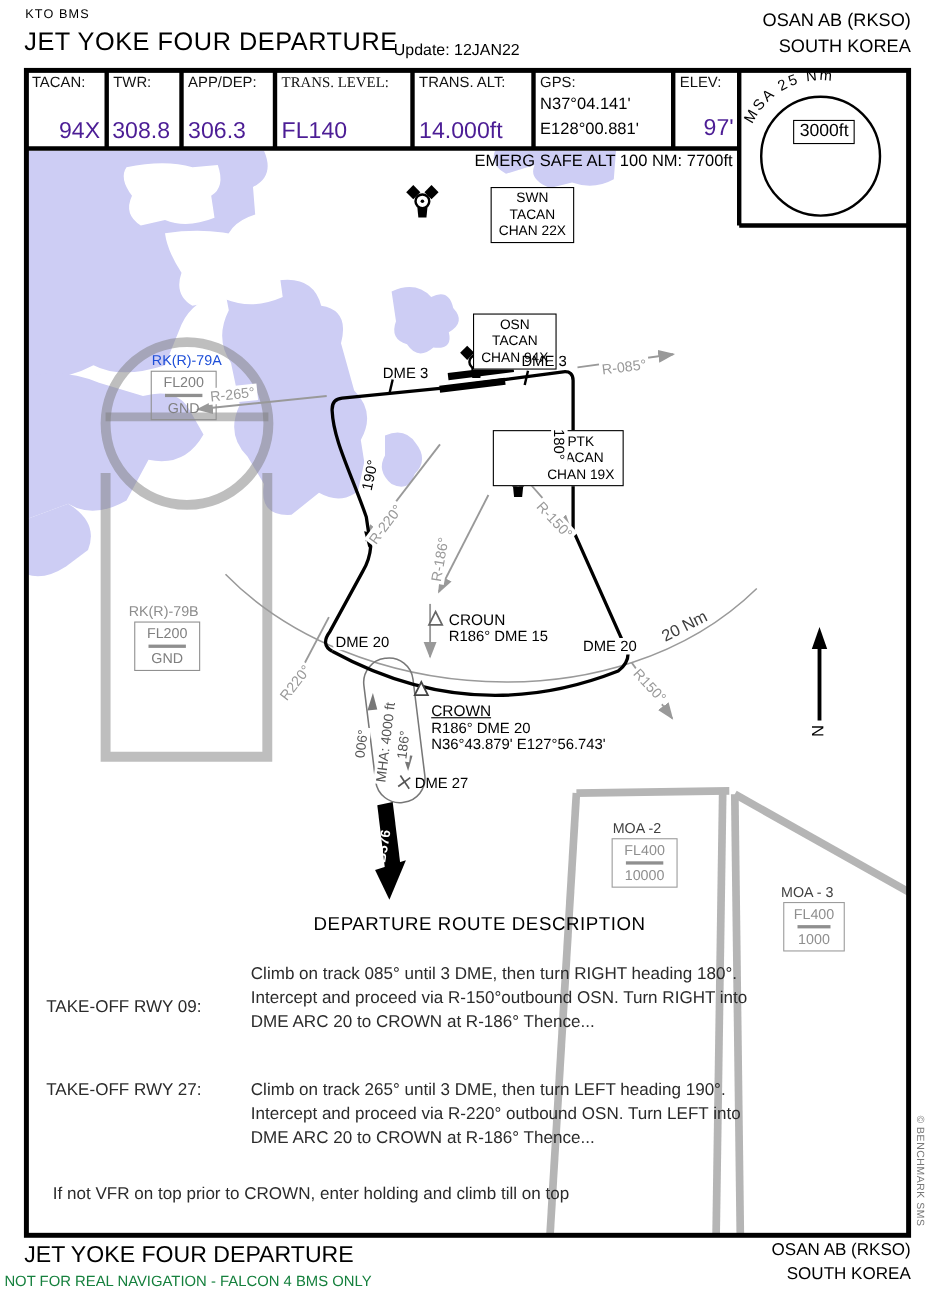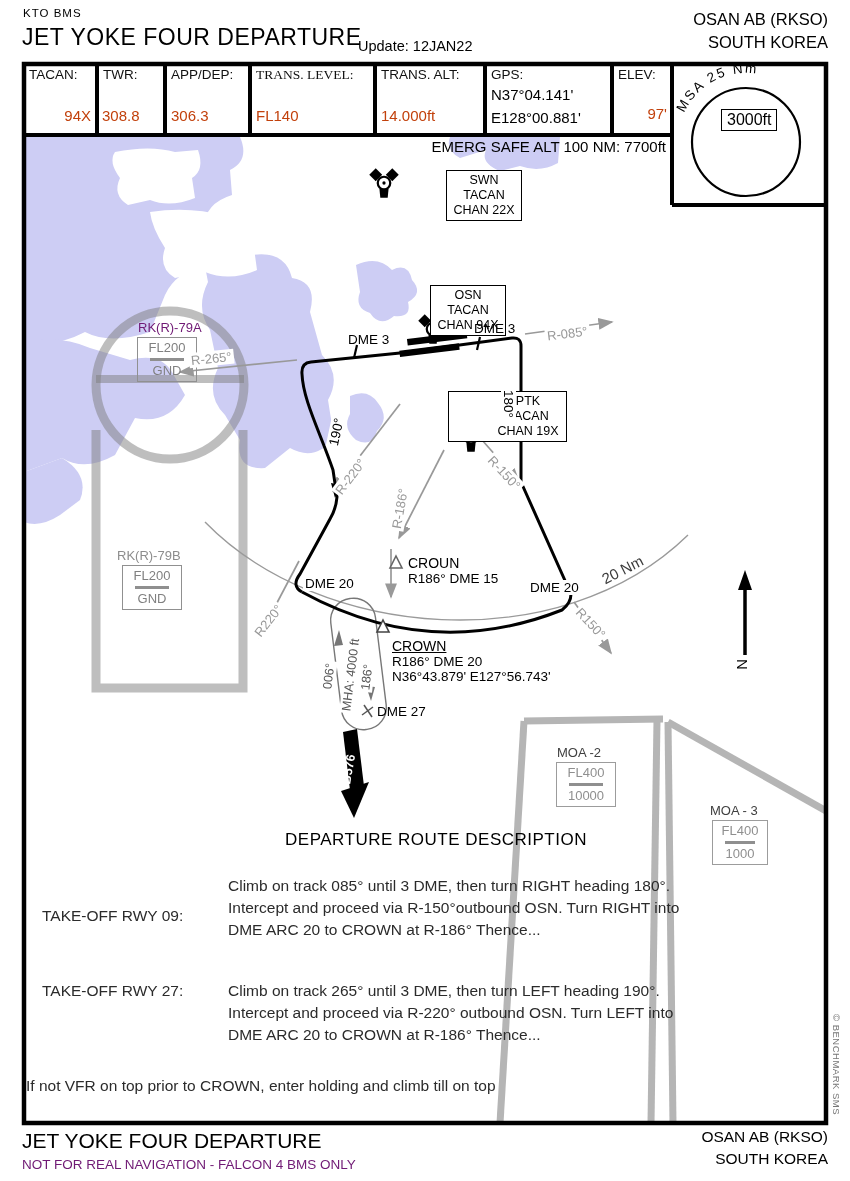--- a/index.html
+++ b/index.html
@@ -10,21 +10,21 @@
   .lbl{position:absolute;white-space:nowrap;font-size:13.5px;color:#000;}
   .gray{color:#999;}
   .bgw{background:#fff;padding:0 2px;}
   .navbox{position:absolute;border:1.5px solid #000;background:#fff;text-align:center;
           font-size:12.5px;line-height:15px;padding:2px 4px;margin-left:44px;}
   .altbox{position:absolute;border:1px solid #9c9c9c;text-align:center;
           font-size:13px;line-height:16px;color:#8f8f8f;padding:2px 6px;background:transparent;}
   .altbox .sep{height:2.5px;background:#8f8f8f;width:72%;margin:2px auto;}
   .areaname{position:absolute;font-size:13px;color:#404040;white-space:nowrap;}
   .cell-label{position:absolute;font-size:13.5px;color:#111;white-space:nowrap;}
-  .cell-value{position:absolute;font-size:15px;color:#c2410c;white-space:nowrap;}
+  .cell-value{position:absolute;font-size:21px;color:#4c1d95;white-space:nowrap;}
   .desc{position:absolute;font-size:15.5px;color:#2b2b2b;white-space:nowrap;}
   .wp{position:absolute;font-size:13.5px;color:#000000;white-space:nowrap;}
 </style>
 </head>
 <body>
 
 <div id="page">
 
   <svg width="850" height="1181" viewBox="0 0 850 1181">
     <defs>
@@ -184,21 +184,21 @@
   </div>
   <div class="navbox" style="left:386px;top:285px;width:66px;">
     <div>OSN TACAN</div>
       <div>CHAN 94X</div>
   </div>
   <div class="navbox" style="left:404px;top:391px;width:68px;padding-left:45px;">
     <div>PTK TACAN</div>
       <div>CHAN 19X</div>
   </div>
 
-  <div class="areaname" style="left:138px;top:320px;color:#701a75;">RK(R)-79A</div>
+  <div class="areaname" style="left:138px;top:320px;color:#1d4ed8;">RK(R)-79A</div>
   <div class="altbox" style="left:137px;top:337px;width:46px;border-color:#909090;color:#808080;">
     <div>FL200</div>
       <div class="sep"></div>
       <div>GND</div>
   </div>
   <div class="areaname" style="left:117px;top:548px;color:#8d8d8d;">RK(R)-79B</div>
   <div class="altbox" style="left:122px;top:565px;width:46px;border-color:#909090;color:#808080;">
     <div>FL200</div>
       <div class="sep"></div>
       <div>GND</div>
@@ -248,22 +248,22 @@
   <div class="desc" style="left:42px;top:907px;">TAKE-OFF RWY 09:</div>
   <div class="desc" style="left:228px;top:877px;">Climb on track 085° until 3 DME, then turn RIGHT heading 180°.</div>
   <div class="desc" style="left:228px;top:899px;">Intercept and proceed via R-150°outbound OSN. Turn RIGHT into</div>
   <div class="desc" style="left:228px;top:921px;">DME ARC 20 to CROWN at R-186° Thence...</div>
 
   <div class="desc" style="left:42px;top:982px;">TAKE-OFF RWY 27:</div>
   <div class="desc" style="left:228px;top:982px;">Climb on track 265° until 3 DME, then turn LEFT heading 190°.</div>
   <div class="desc" style="left:228px;top:1004px;">Intercept and proceed via R-220° outbound OSN. Turn LEFT into</div>
   <div class="desc" style="left:228px;top:1026px;">DME ARC 20 to CROWN at R-186° Thence...</div>
 
-  <div class="desc" style="left:26px;top:1077px;">If not VFR on top prior to CROWN, enter holding and climb till on top</div>
+  <div class="desc" style="left:48px;top:1077px;">If not VFR on top prior to CROWN, enter holding and climb till on top</div>
 
   <div class="abs" style="left:842px;top:1014px;font-size:9.5px;color:#777;letter-spacing:0.5px;transform:rotate(90deg);transform-origin:left top;">© BENCHMARK SMS</div>
 
   <div class="abs" style="left:22px;top:1129px;font-size:21px;">JET YOKE FOUR DEPARTURE</div>
-  <div class="abs" style="left:22px;top:1157px;font-size:13.5px;color:#701a75;">NOT FOR REAL NAVIGATION - FALCON 4 BMS ONLY</div>
+  <div class="abs" style="left:4px;top:1157px;font-size:13.5px;color:#15803d;">NOT FOR REAL NAVIGATION - FALCON 4 BMS ONLY</div>
   <div class="abs" style="left:528px;top:1128px;width:300px;text-align:right;font-size:15.5px;">OSAN AB (RKSO)</div>
   <div class="abs" style="left:528px;top:1150px;width:300px;text-align:right;font-size:15.5px;">SOUTH KOREA</div>
 
 </div>
 
 </body></html>

